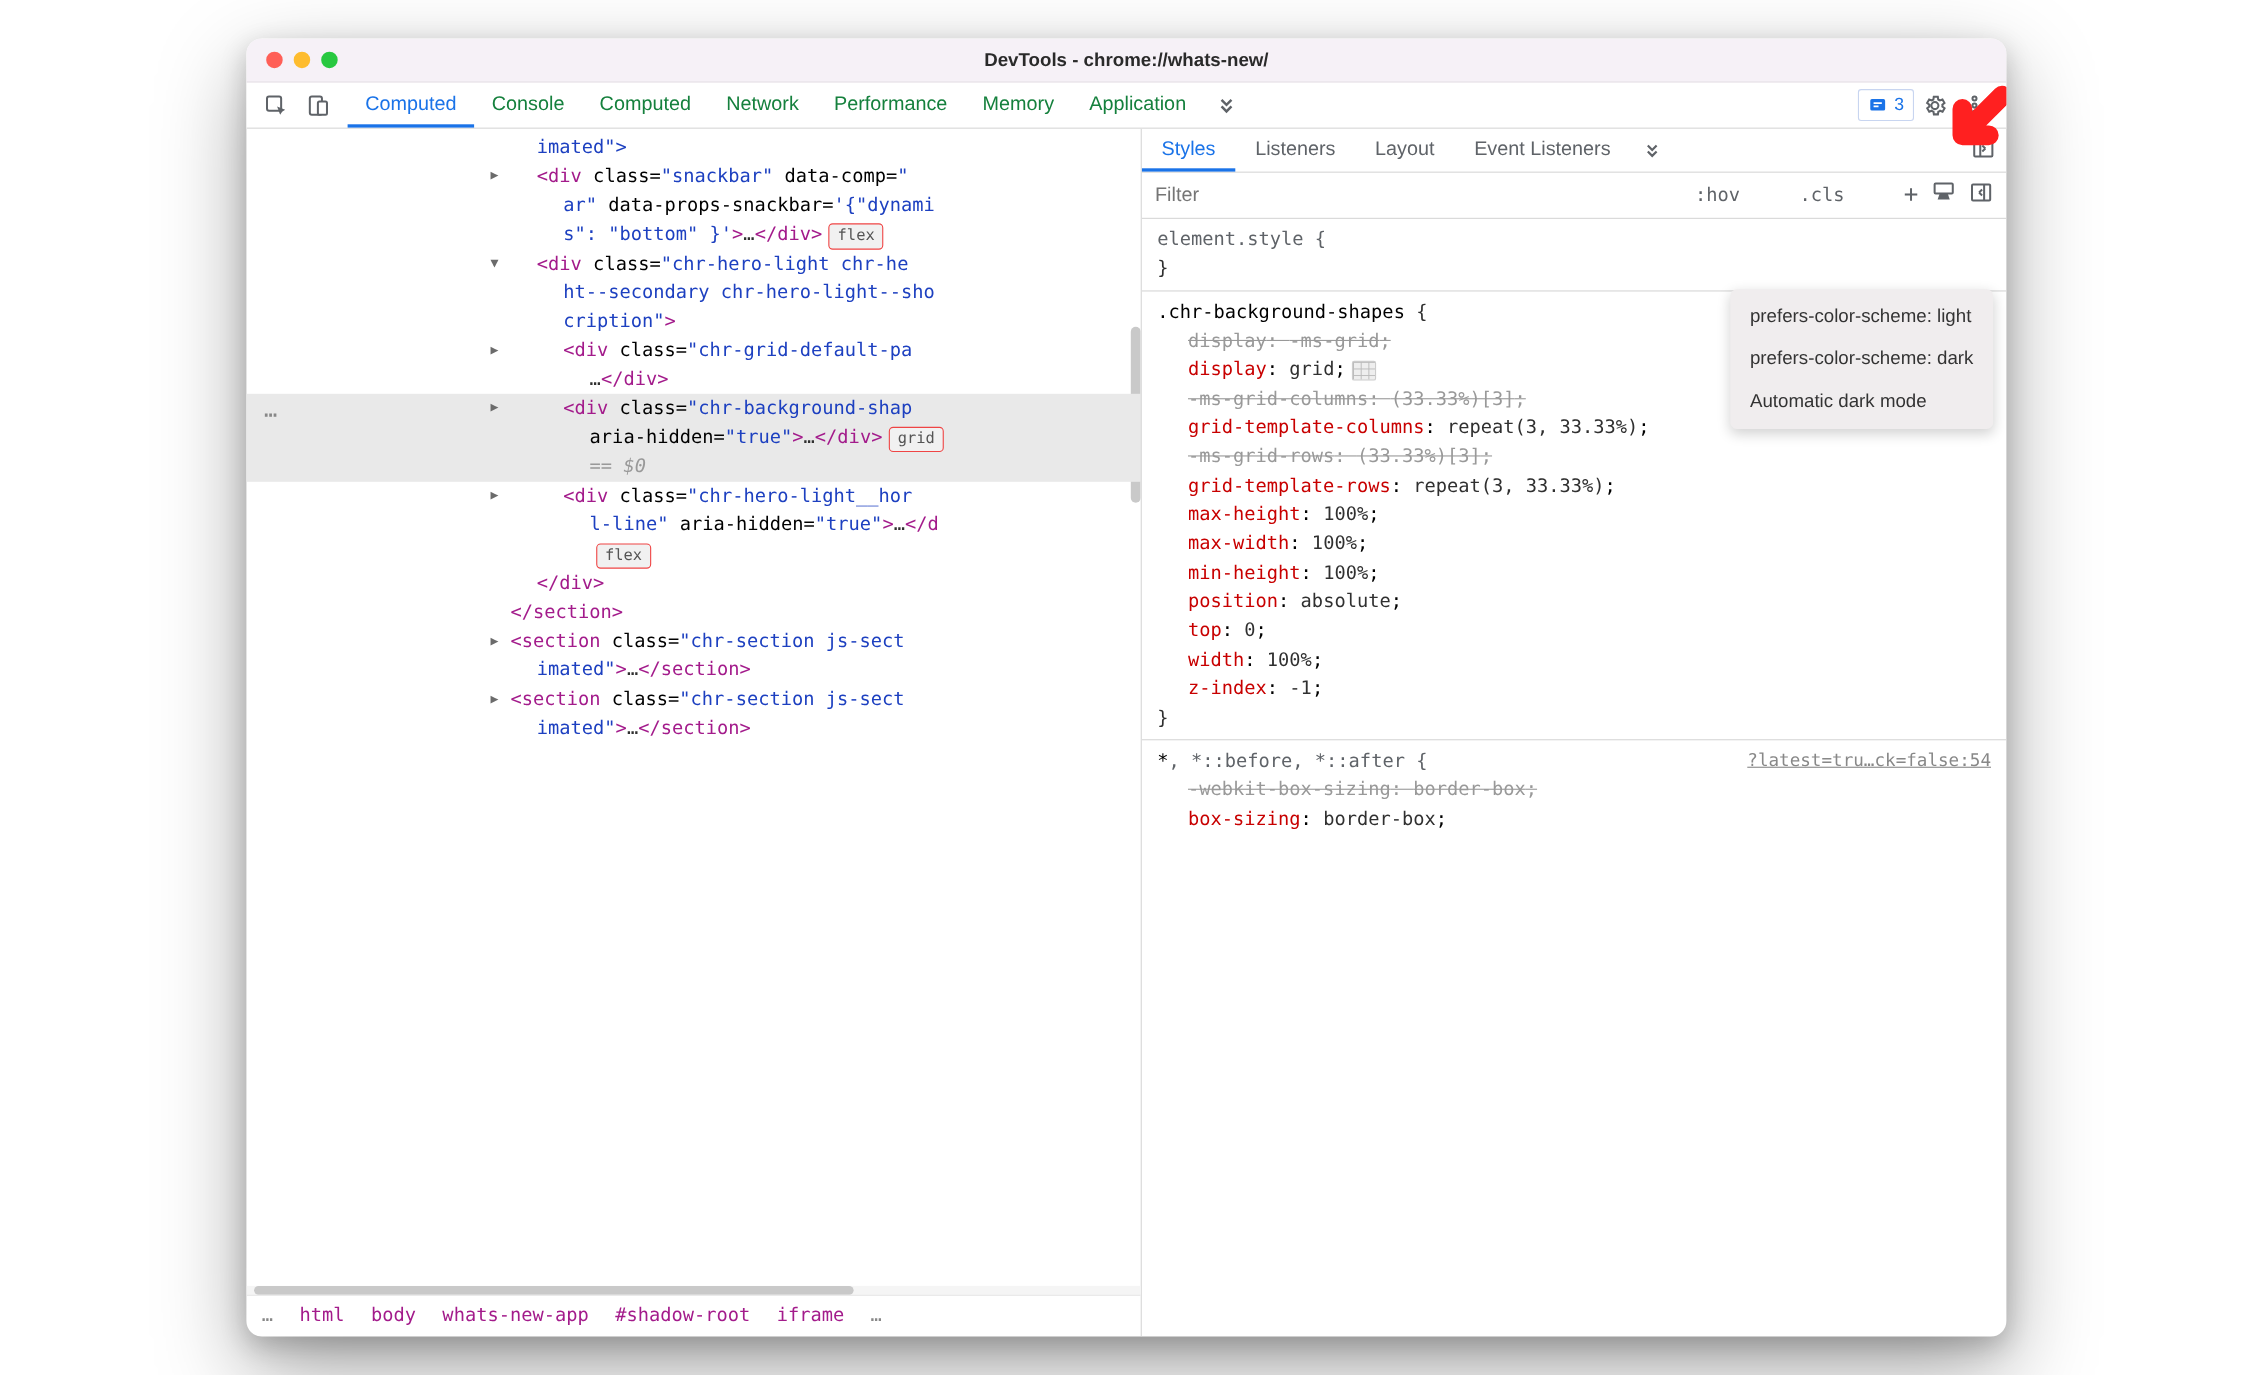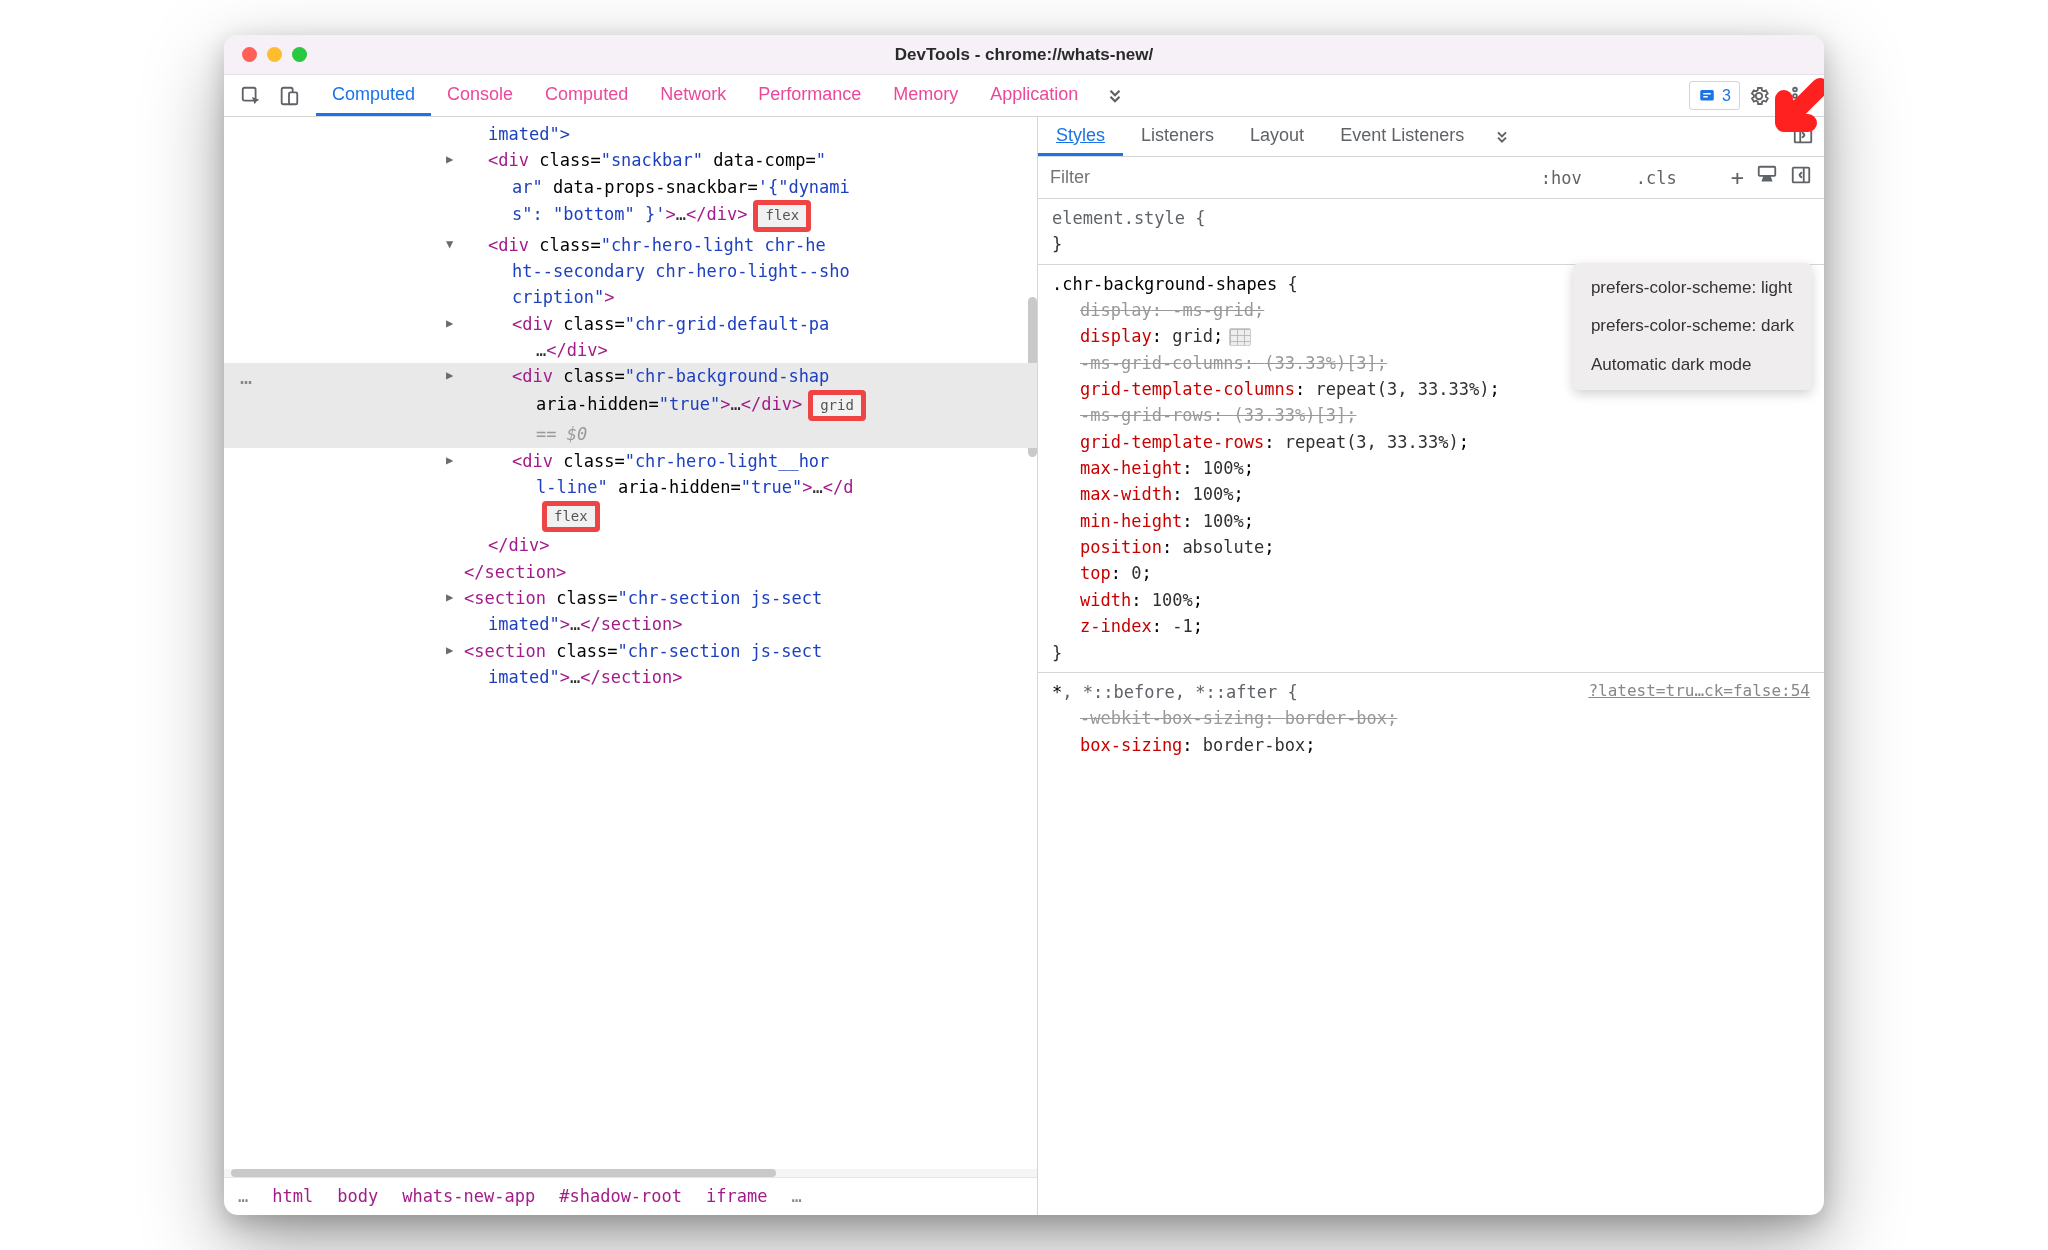--- a/index.html
+++ b/index.html
@@ -42,21 +42,21 @@
   background: #fff;
   border-bottom: 1px solid #d6d6d6;
   display: flex;
   align-items: stretch;
 }
 .tb-left { display: flex; align-items: center; gap: 16px; padding: 0 16px; }
 .ico { width: 22px; height: 22px; display: flex; align-items: center; justify-content: center; color: #5f6368; }
 .ico svg { width: 22px; height: 22px; stroke: currentColor; fill: none; stroke-width: 2; }
 .tabs { display: flex; align-items: stretch; flex: 1; }
 .tab {
-  padding: 0 16px; display: flex; align-items: center; font-size: 18px; color: #ec4899; cursor: pointer;
+  padding: 0 16px; display: flex; align-items: center; font-size: 18px; color: #15803d; cursor: pointer;
   border-bottom: 3px solid transparent;
 }
 .tab.active { color: #1a73e8; border-bottom-color: #1a73e8; font-weight: 500; }
 .chev { padding: 0 12px; color: #5f6368; display: flex; align-items: center; }
 .issues {
   display: flex; align-items: center; gap: 6px; border: 1px solid #c8d5f0; border-radius: 3px;
   padding: 2px 8px; margin: 6px 8px; font-size: 16px; color: #1a73e8;
 }
 .tb-right { display: flex; align-items: center; gap: 14px; padding-right: 18px; }
 .main { flex: 1; display: flex; overflow: hidden; }
@@ -65,21 +65,21 @@
   font-family: Menlo, Consolas, monospace; font-size: 17px; line-height: 1.55; overflow: hidden;
 }
 .dom-body { flex: 1; overflow: hidden; padding-left: 240px; padding-top: 4px; position: relative; }
 .dom-line { white-space: nowrap; position: relative; }
 .tri { position: absolute; left: -18px; top: 3px; color: #6b6b6b; font-size: 12px; }
 .tag { color: #a31b8b; }
 .attr { color: #000000; }
 .atrv { color: #1d40c0; }
 .text { color: #303030; }
 .badge {
-  display: inline-block; background: #f1f1f1; border: 5px solid #ef4444; border-radius: 4px;
+  display: inline-block; background: #f1f1f1; border: 1px solid #ef4444; border-radius: 4px;
   padding: 0 7px; font-size: 14px; color: #555; margin-left: 6px;
 }
 .indent1 { padding-left: 24px; }
 .indent2 { padding-left: 48px; }
 .indent3 { padding-left: 72px; }
 .selrow { background: #e9e9e9; margin-left: -240px; padding-left: 240px; position: relative; }
 .selrow .ellipsis { position: absolute; left: 16px; top: 4px; color: #888; font-size: 20px; letter-spacing: 2px; }
 .eq0 { color: #999; font-style: italic; }
 .dom-scroll { height: 8px; background: #f5f5f5; }
 .dom-scroll .thumb { height: 8px; width: 67%; background: #c9c9c9; border-radius: 4px; margin-left: 7px; }
@@ -87,21 +87,21 @@
   height: 38px; border-top: 1px solid #e5e5e5; display: flex; align-items: center; gap: 24px;
   padding: 0 14px; color: #a31b8b; font-family: Menlo, Consolas, monospace; font-size: 17px;
 }
 .crumbs .dots { color: #888; }
 .styles { flex: 1; display: flex; flex-direction: column; font-family: Menlo, Consolas, monospace; font-size: 17px; overflow: hidden; }
 .styles-tabs {
   height: 40px; display: flex; align-items: stretch; border-bottom: 1px solid #d6d6d6;
   font-family: -apple-system, sans-serif; font-size: 18px;
 }
 .stab { padding: 0 18px; display: flex; align-items: center; color: #5f6368; border-bottom: 3px solid transparent; position: relative; }
-.stab.active { color: #1a73e8; border-bottom-color: #1a73e8; text-decoration: underline; }
+.stab.active { color: #1a73e8; border-bottom-color: #1a73e8; }
 .styles-filter {
   height: 42px; display: flex; align-items: center; border-bottom: 1px solid #d6d6d6; padding: 0 12px; gap: 12px;
   font-family: -apple-system, sans-serif;
 }
 .styles-filter input {
   flex: 1; border: none; outline: none; font-size: 18px; color: #999; font-family: -apple-system, sans-serif;
 }
 .sf-btn { font-size: 17px; color: #5f6368; font-family: Menlo, monospace; cursor: pointer; margin-left: 42px; }
 .styles-body { flex: 1; overflow: hidden; padding: 6px 14px; line-height: 1.55; position: relative; }
 .rule { margin-bottom: 2px; }

